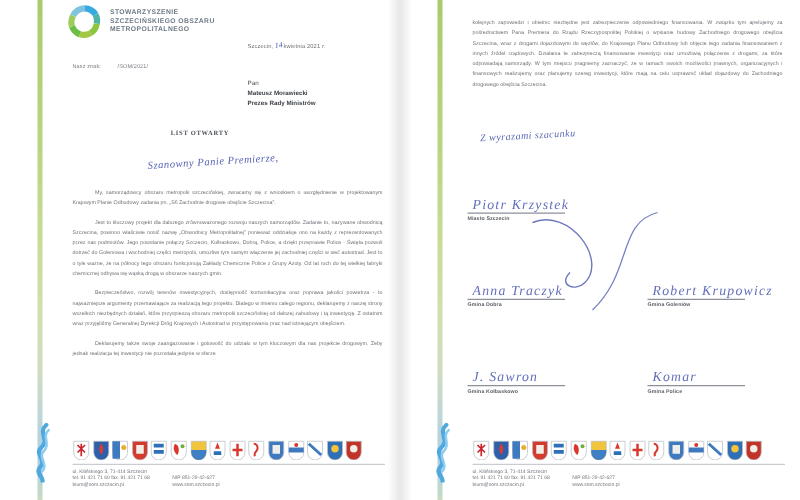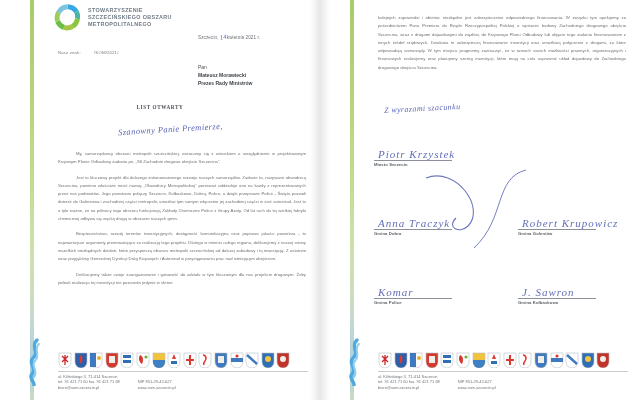--- a/index.html
+++ b/index.html
@@ -89,21 +89,21 @@
   .crests{display:flex;gap:1.6px;align-items:flex-end;margin-bottom:3px;}
   .crest{width:14px;height:16px;flex:0 0 14px;}
   .footer-rule{height:.5px;background:#c9cdd1;margin-bottom:2px;}
   .footer-info{
     font-family:"Liberation Sans", sans-serif;font-size:4px;line-height:5.4px;color:#6f747a;
     display:flex;gap:18px;
   }
   .footer-info .col2{color:#6f747a;}
 
   
-  .sig-grid{position:absolute;left:54px;top:140px;width:256px;}
+  .sig-grid{position:absolute;left:54px;top:150px;width:256px;}
   .sig-row{display:flex;gap:62px;margin-bottom:42px;}
   .sig-cell{width:82px;position:relative;}
   .sig-mark{
     height:20px;font-family:"Liberation Serif", serif;font-style:italic;
     font-size:11px;color:#3b49a6;opacity:.8;white-space:nowrap;overflow:visible;
     display:flex;align-items:flex-end;padding-left:4px;letter-spacing:1px;
   }
   .sig-line{height:.6px;background:#8c9199;width:78px;}
   .sig-label{
     font-family:"Liberation Sans", sans-serif;font-size:4.2px;color:#5c6167;
@@ -284,28 +284,28 @@
           <div class="sig-label">Gmina Dobra</div>
         </div>
         <div class="sig-cell">
           <div class="sig-mark">Robert Krupowicz</div>
           <div class="sig-line"></div>
           <div class="sig-label">Gmina Goleniów</div>
         </div>
       </div>
       <div class="sig-row">
         <div class="sig-cell">
+          <div class="sig-mark">J. Sawron</div>
+          <div class="sig-line"></div>
+          <div class="sig-label">Gmina Kołbaskowo</div>
+        </div>
+        <div class="sig-cell">
           <div class="sig-mark">Komar</div>
           <div class="sig-line"></div>
           <div class="sig-label">Gmina Police</div>
-        </div>
-        <div class="sig-cell">
-          <div class="sig-mark">J. Sawron</div>
-          <div class="sig-line"></div>
-          <div class="sig-label">Gmina Kołbaskowo</div>
         </div>
       </div>
     </div>
 
     <svg class="scribble" style="left:96px;top:148px;width:120px;height:110px" viewBox="0 0 120 110">
       <path d="M10 30 C40 18,70 60,52 78 C44 86,30 80,40 70" stroke="#3b49a6" stroke-width="1.1" fill="none" opacity=".75"></path>
       <path d="M58 100 C90 70,78 30,110 22" stroke="#3b49a6" stroke-width="1" fill="none" opacity=".7"></path>
     </svg>
 
     <div class="page-gutter-shadow gutter-r"></div>

